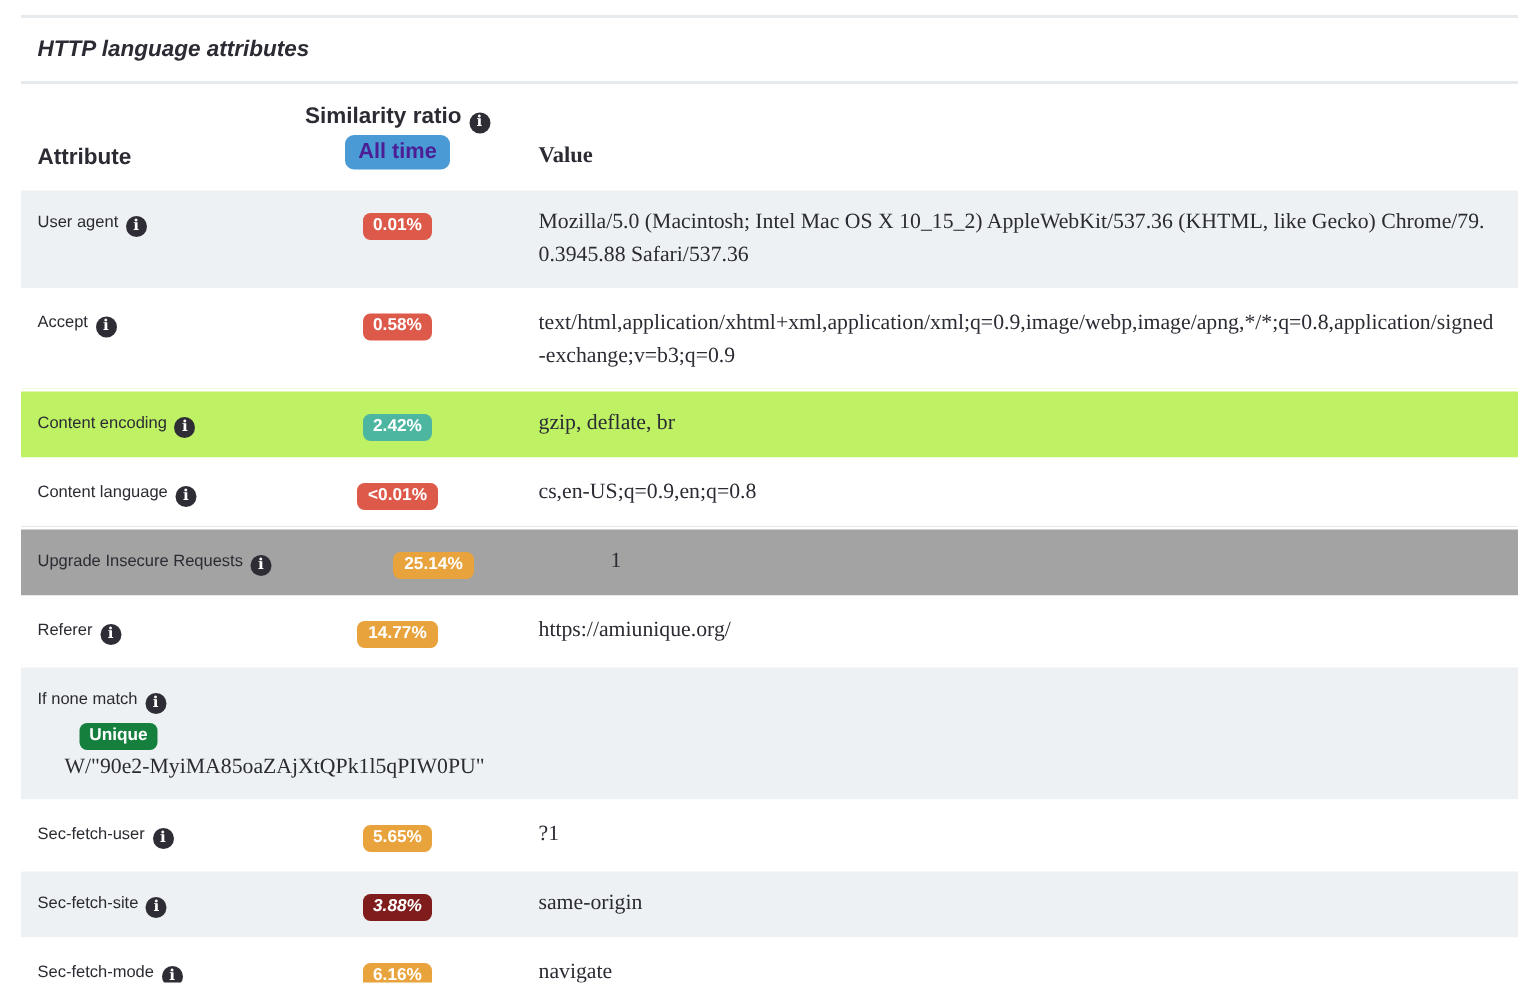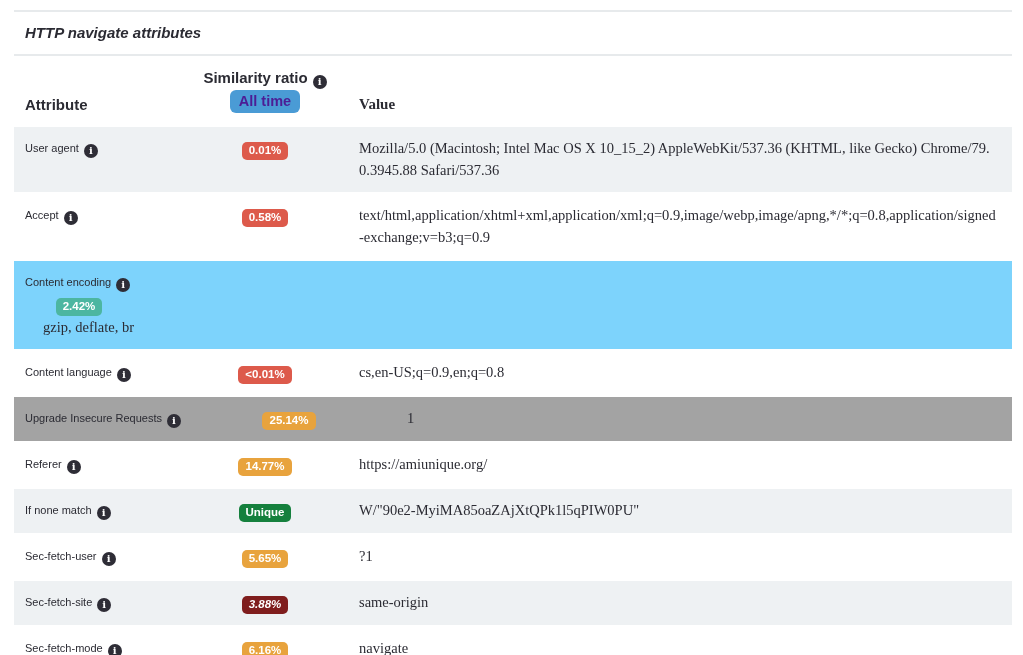--- a/index.html
+++ b/index.html
@@ -97,21 +97,21 @@
   }
   .info-icon::before { content: "i"; }
   .attr-label { display: inline; }
 </style>
 </head>
 <body>
 
 <div class="panel">
 
   <div class="title-bar">
-    <span class="title">HTTP navigate attributes</span>
+    <span class="title">HTTP language attributes</span>
   </div>
 
   <div class="table-header">
     <div class="col-attr hdr-label">Attribute</div>
     <div class="col-ratio">
       <span class="ratio-hdr-label"><span>Similarity ratio</span><span class="info-icon"></span></span>
       <br>
       <button class="all-time-btn" id="all-time-btn" style="background: rgb(74, 155, 213);">All time</button>
     </div>
     <div class="col-value hdr-label">Value</div>
@@ -131,21 +131,21 @@
   <div class="row">
     <div class="col-attr attr-cell">
       <span class="attr-label">Accept</span><span class="info-icon"></span>
     </div>
     <div class="col-ratio ratio-cell">
       <span class="badge" style="background: rgb(221, 90, 75);">0.58%</span>
     </div>
     <div class="col-value value-cell">text/html,application/xhtml+xml,application/xml;q=0.9,image/webp,image/apng,*/*;q=0.8,application/signed-exchange;v=b3;q=0.9</div>
   </div>
 
-  <div class="row striped" style="background: #7dd3fc; flex-direction: column;">
+  <div class="row striped" style="background: #bef264;">
     <div class="col-attr attr-cell">
       <span class="attr-label">Content encoding</span><span class="info-icon"></span>
     </div>
     <div class="col-ratio ratio-cell">
       <span class="badge" style="background: rgb(76, 182, 161);">2.42%</span>
     </div>
     <div class="col-value value-cell">gzip, deflate, br</div>
   </div>
 
   <div class="row">
@@ -171,42 +171,42 @@
   <div class="row">
     <div class="col-attr attr-cell">
       <span class="attr-label">Referer</span><span class="info-icon"></span>
     </div>
     <div class="col-ratio ratio-cell">
       <span class="badge" style="background: rgb(232, 163, 61);">14.77%</span>
     </div>
     <div class="col-value value-cell">https://amiunique.org/</div>
   </div>
 
+  <div class="row striped" style="background: rgb(238, 241, 243); flex-direction: column;">
+    <div class="col-attr attr-cell">
+      <span class="attr-label">If none match</span><span class="info-icon"></span>
+    </div>
+    <div class="col-ratio ratio-cell">
+      <span class="badge" style="background: #15803d;">Unique</span>
+    </div>
+    <div class="col-value value-cell">W/"90e2-MyiMA85oaZAjXtQPk1l5qPIW0PU"</div>
+  </div>
+
+  <div class="row">
+    <div class="col-attr attr-cell">
+      <span class="attr-label">Sec-fetch-user</span><span class="info-icon"></span>
+    </div>
+    <div class="col-ratio ratio-cell">
+      <span class="badge" style="background: rgb(232, 163, 61);">5.65%</span>
+    </div>
+    <div class="col-value value-cell">?1</div>
+  </div>
+
   <div class="row striped" style="background: rgb(238, 241, 243);">
     <div class="col-attr attr-cell">
-      <span class="attr-label">If none match</span><span class="info-icon"></span>
-    </div>
-    <div class="col-ratio ratio-cell">
-      <span class="badge" style="background: #15803d;">Unique</span>
-    </div>
-    <div class="col-value value-cell">W/"90e2-MyiMA85oaZAjXtQPk1l5qPIW0PU"</div>
-  </div>
-
-  <div class="row">
-    <div class="col-attr attr-cell">
-      <span class="attr-label">Sec-fetch-user</span><span class="info-icon"></span>
-    </div>
-    <div class="col-ratio ratio-cell">
-      <span class="badge" style="background: rgb(232, 163, 61);">5.65%</span>
-    </div>
-    <div class="col-value value-cell">?1</div>
-  </div>
-
-  <div class="row striped" style="background: rgb(238, 241, 243);">
-    <div class="col-attr attr-cell">
       <span class="attr-label">Sec-fetch-site</span><span class="info-icon"></span>
     </div>
     <div class="col-ratio ratio-cell">
       <span class="badge" style="background: #7f1d1d; font-style: italic;">3.88%</span>
     </div>
     <div class="col-value value-cell">same-origin</div>
   </div>
 
   <div class="row">
     <div class="col-attr attr-cell">

